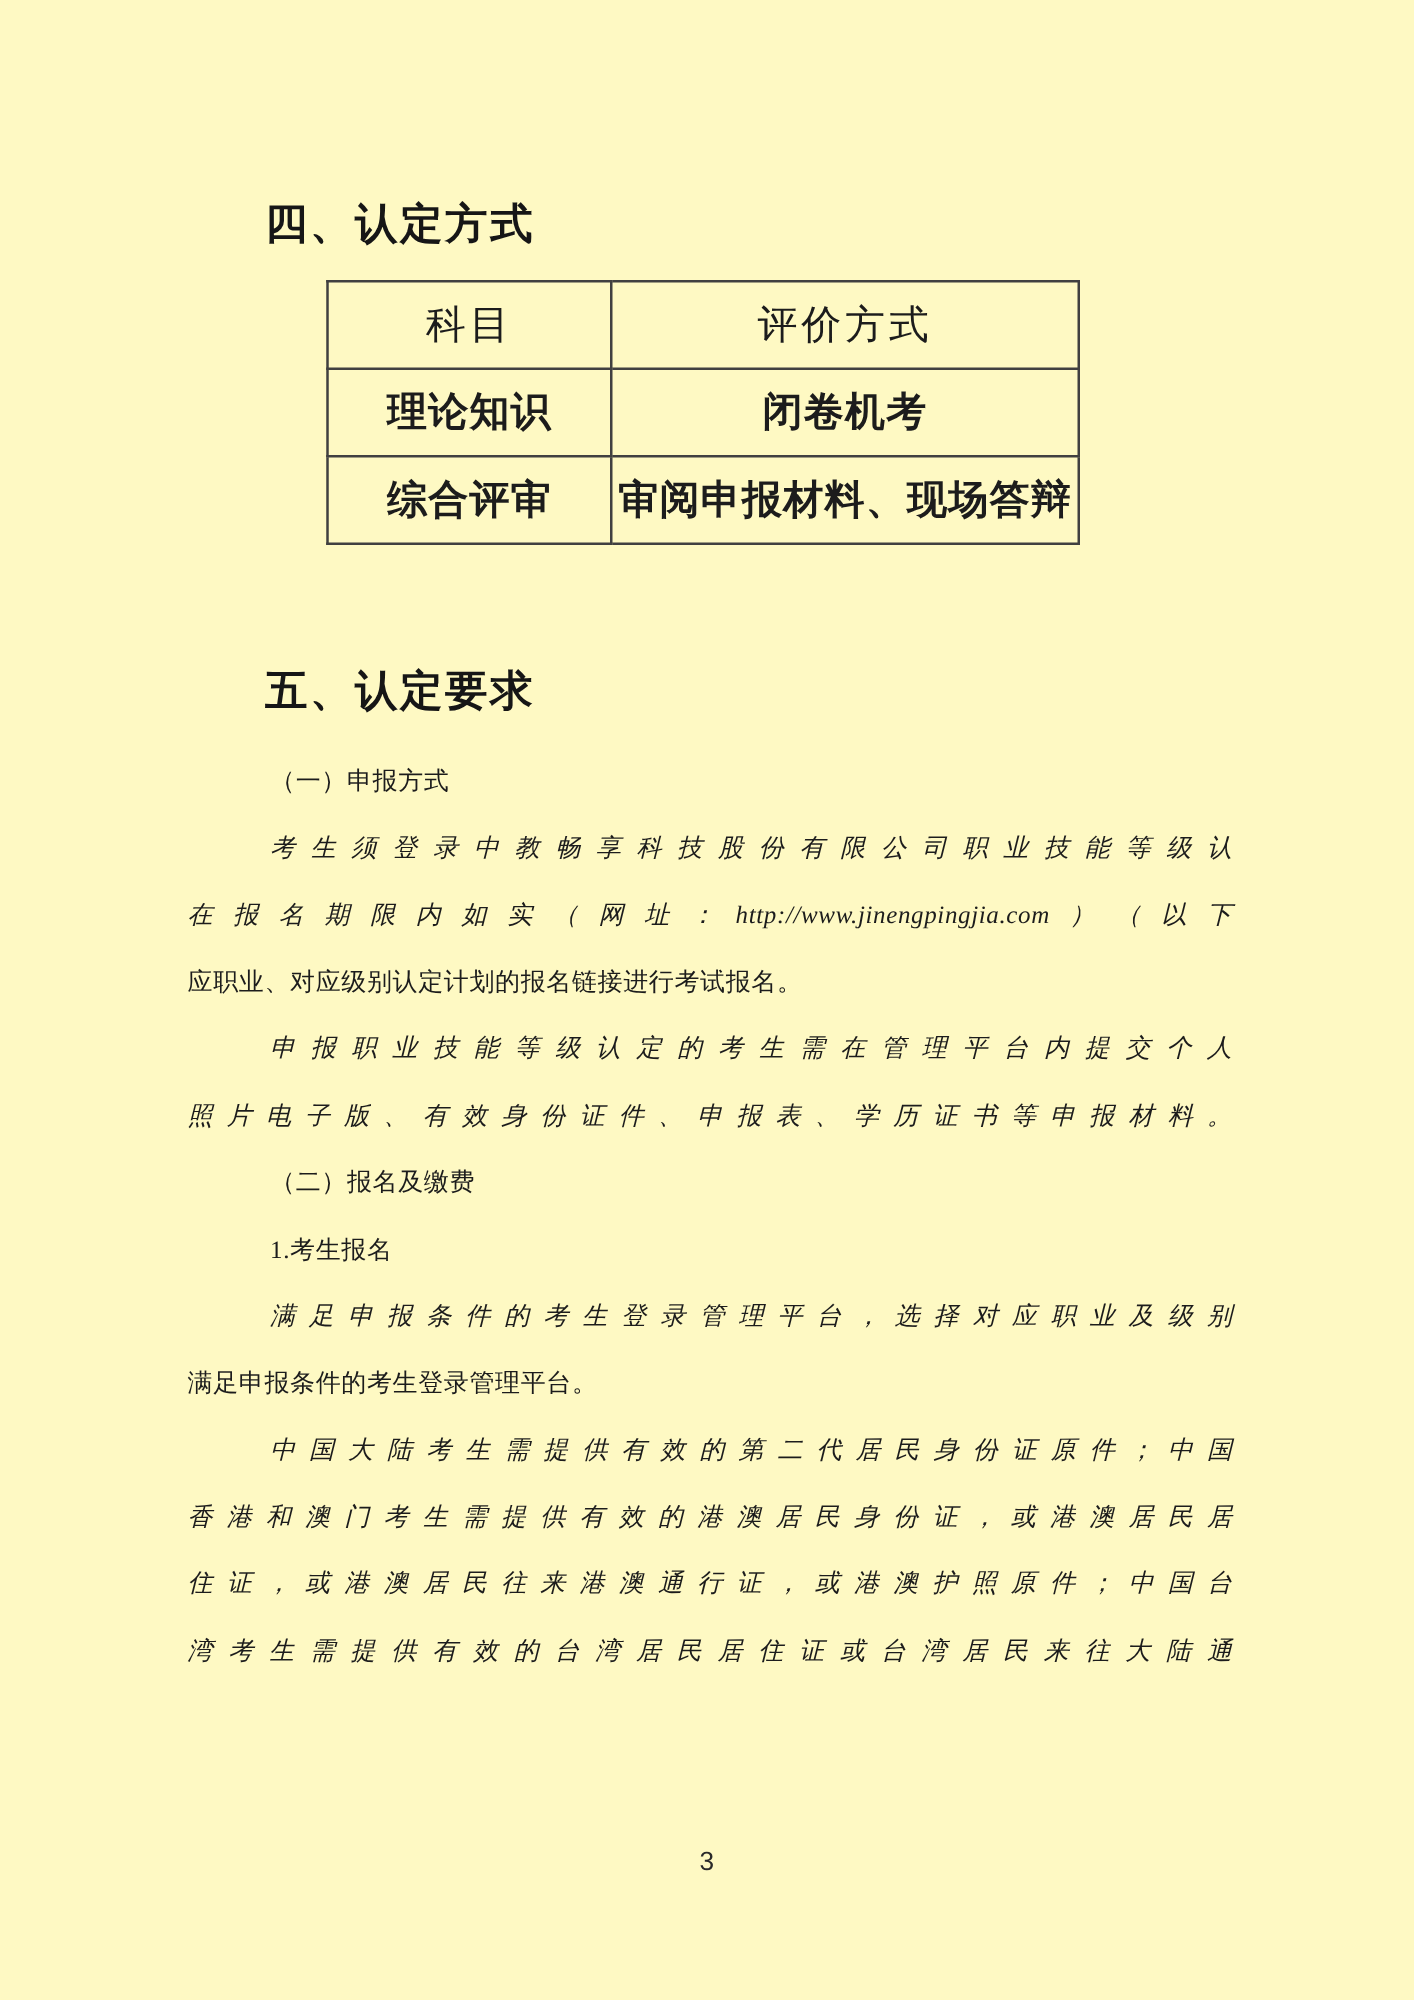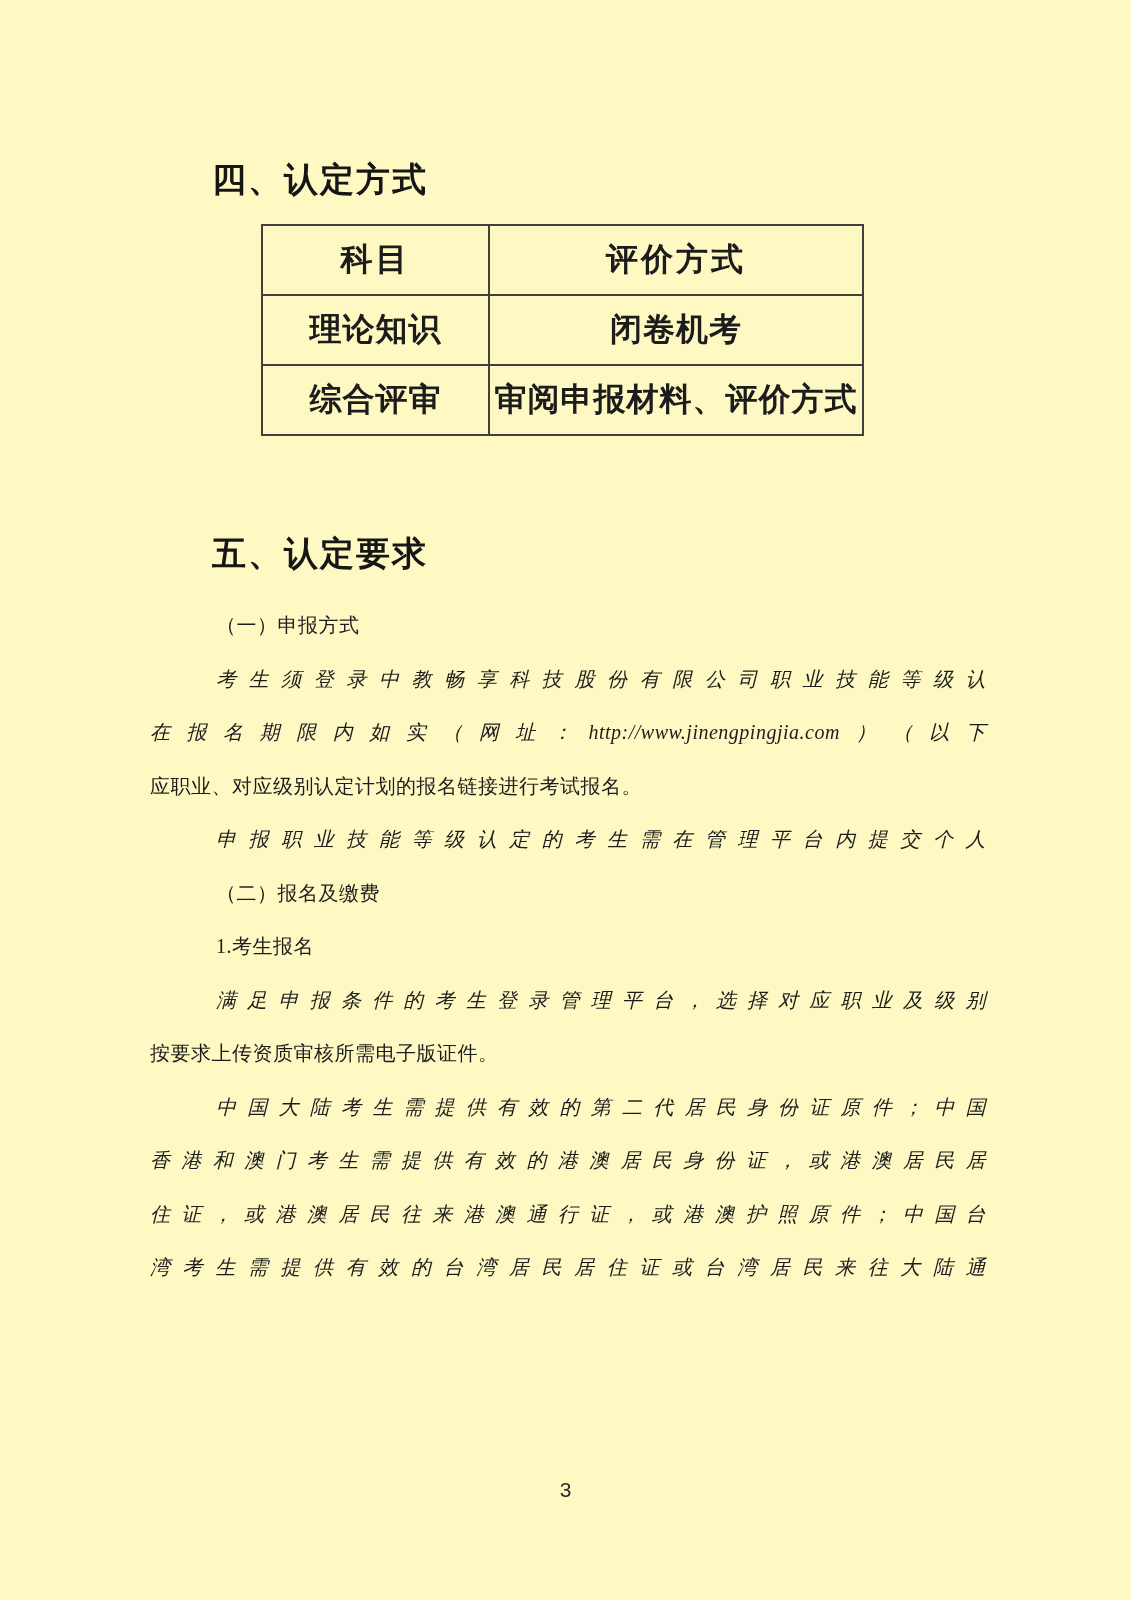--- a/index.html
+++ b/index.html
@@ -40,21 +40,21 @@
   .eval-table th, .eval-table td {
     border: 2px solid #404040;
     text-align: center;
     vertical-align: middle;
     font-size: 32px;
     height: 68px;
     padding: 0 4px;
     color: #1c1c1c;
   }
   .eval-table th {
-    font-weight: bold;
+    font-weight: normal;
     letter-spacing: 3px;
   }
   .eval-table td { font-weight: bold; letter-spacing: 1px; }
   .col-subject { width: 227px; }
   .col-method  { width: 374px; }
 
   .body-text {
     position: absolute;
     left: 150px;
     top: 599px;
@@ -103,37 +103,38 @@
         <th>评价方式</th>
       </tr>
     </thead>
     <tbody>
       <tr>
         <td>理论知识</td>
         <td>闭卷机考</td>
       </tr>
       <tr>
         <td>综合评审</td>
-        <td>审阅申报材料、评价方式</td>
+        <td>审阅申报材料、现场答辩</td>
       </tr>
     </tbody>
   </table>
 
   <div class="heading heading-5">五、认定要求</div>
 
   <div class="body-text">
     <div class="ln ind">（一）申报方式</div>
     <div class="ln ind j">考生须登录中教畅享科技股份有限公司职业技能等级认</div>
     <div class="ln j">在报名期限内如实（网址：http://www.jinengpingjia.com）（以下</div>
     <div class="ln">应职业、对应级别认定计划的报名链接进行考试报名。</div>
     <div class="ln ind j">申报职业技能等级认定的考生需在管理平台内提交个人</div>
+    <div class="ln j">照片电子版、有效身份证件、申报表、学历证书等申报材料。</div>
     <div class="ln ind">（二）报名及缴费</div>
     <div class="ln ind">1.考生报名</div>
     <div class="ln ind j">满足申报条件的考生登录管理平台，选择对应职业及级别</div>
-    <div class="ln">按要求上传资质审核所需电子版证件。</div>
+    <div class="ln">满足申报条件的考生登录管理平台。</div>
     <div class="ln ind j">中国大陆考生需提供有效的第二代居民身份证原件；中国</div>
     <div class="ln j">香港和澳门考生需提供有效的港澳居民身份证，或港澳居民居</div>
     <div class="ln j">住证，或港澳居民往来港澳通行证，或港澳护照原件；中国台</div>
     <div class="ln j">湾考生需提供有效的台湾居民居住证或台湾居民来往大陆通</div>
   </div>
 
   <div class="page-footer">3</div>
 
 </div>
 

